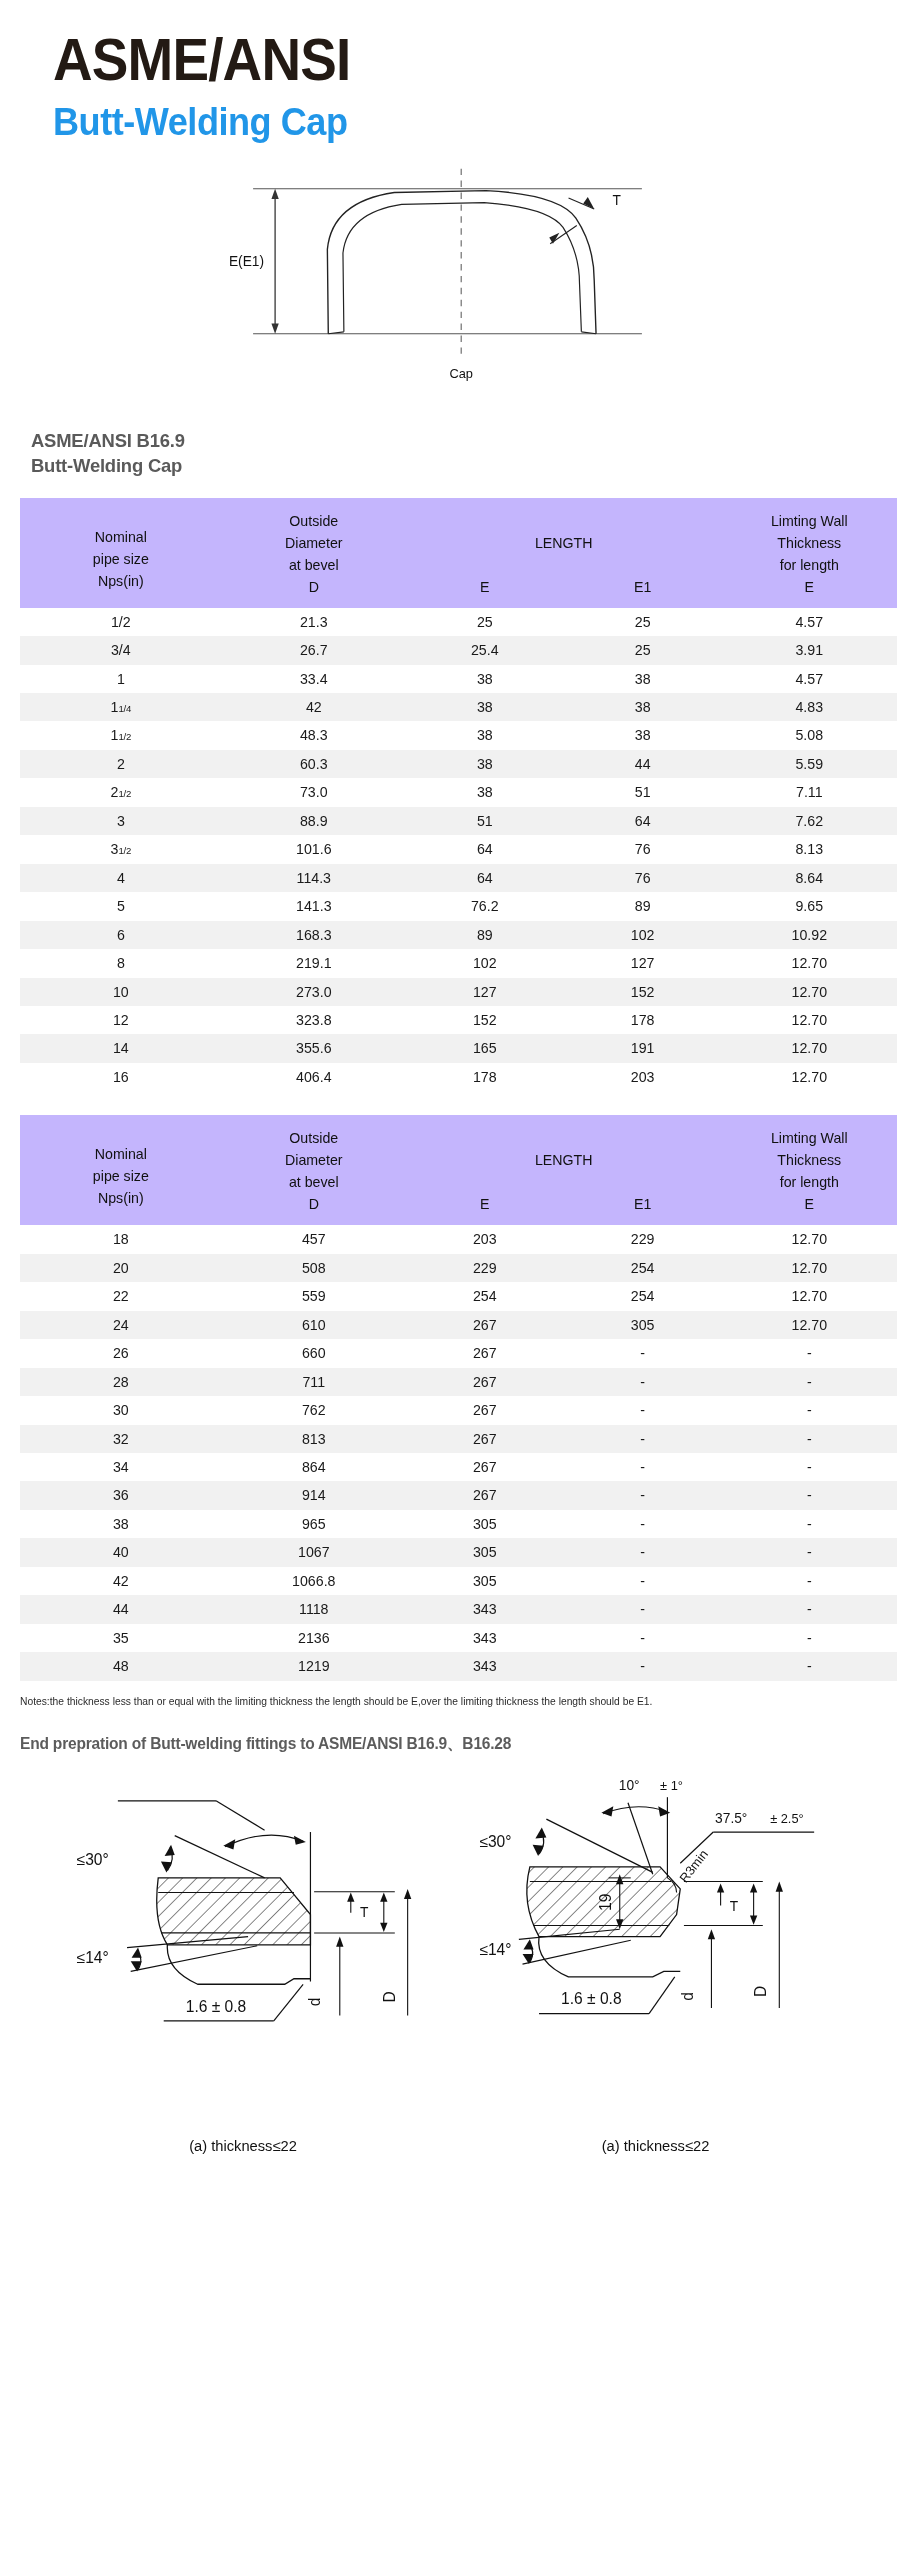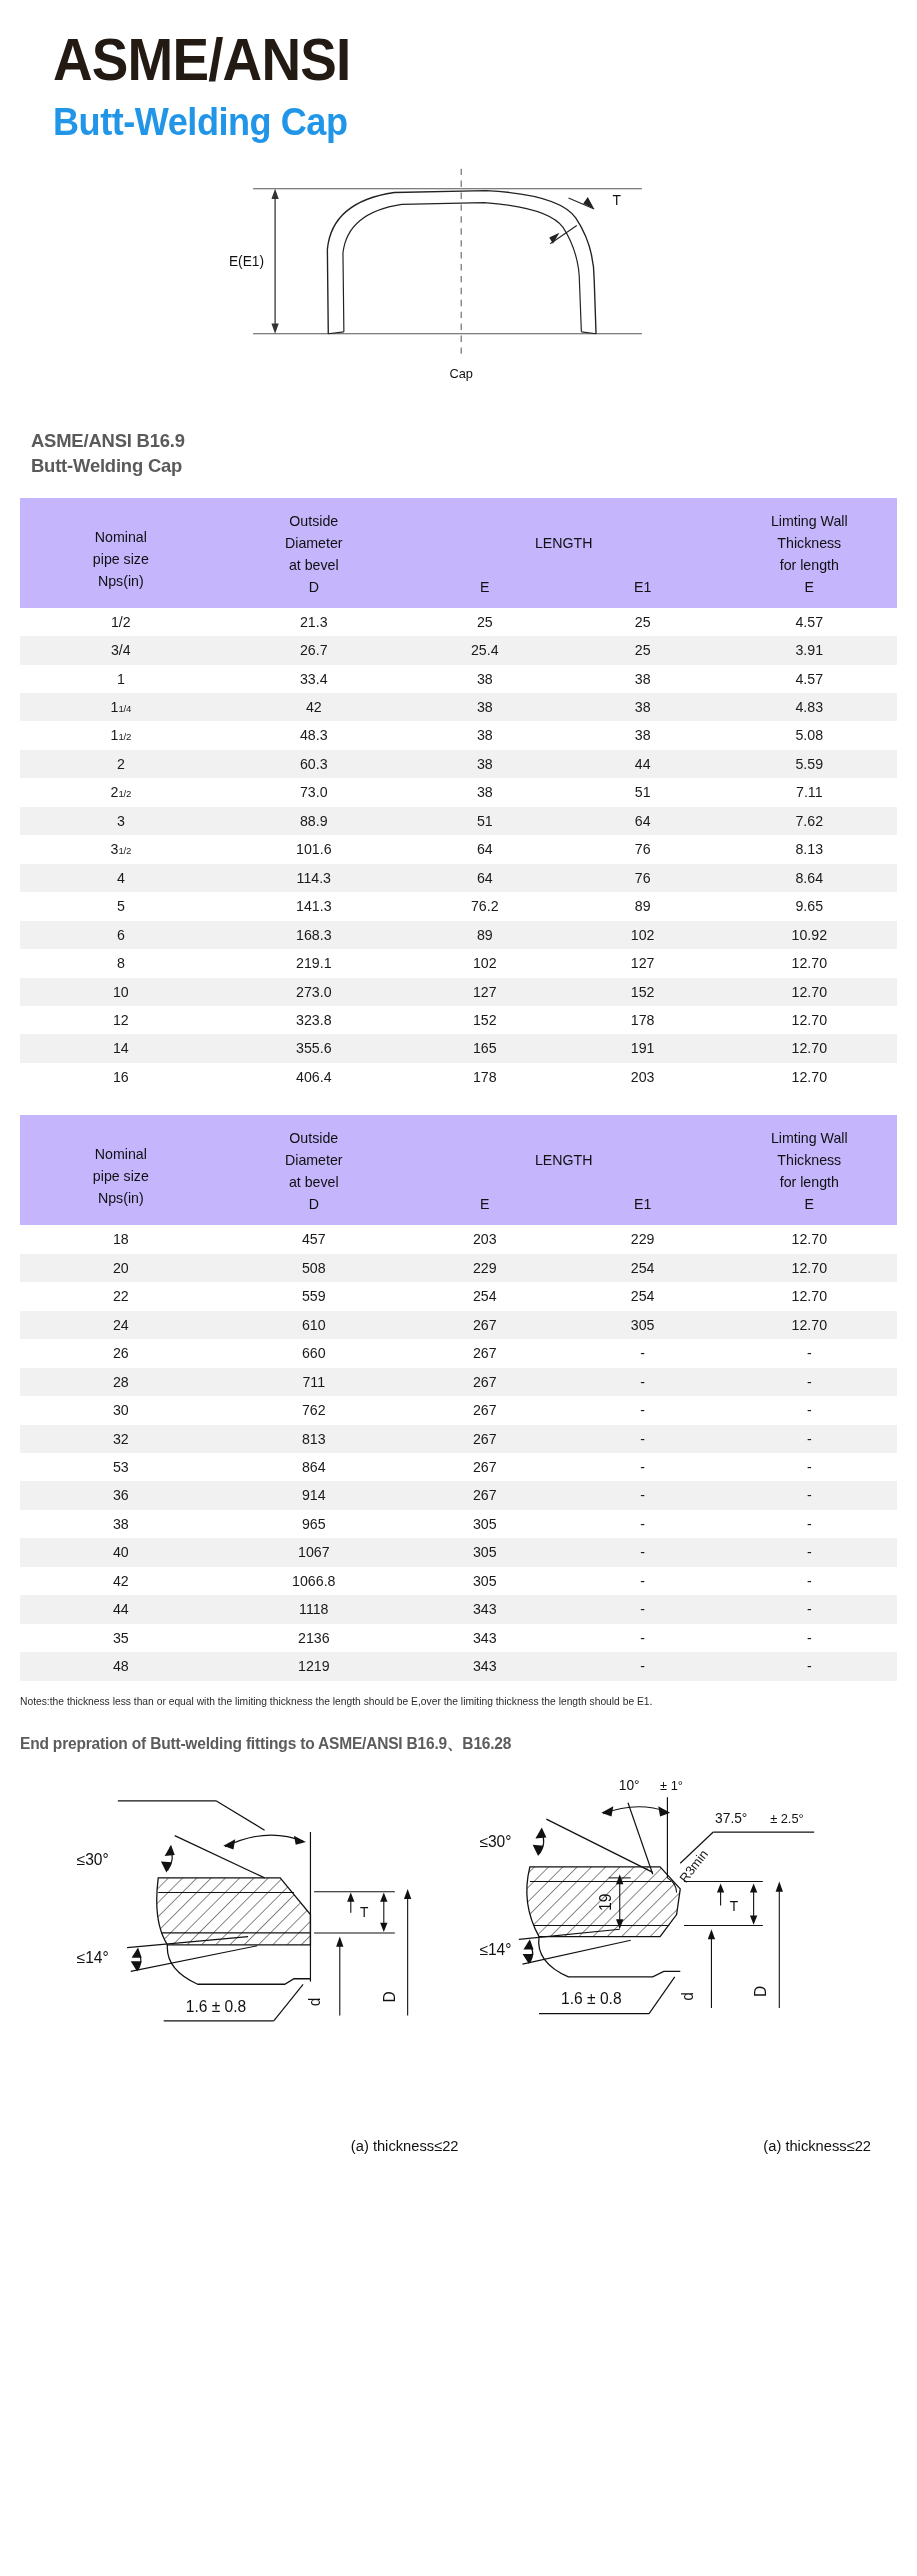--- a/index.html
+++ b/index.html
@@ -81,21 +81,21 @@
     letter-spacing:-0.2px;
     transform:scaleX(0.97); transform-origin:left center;
   }
 
   
   .bevel-figures { position:relative; width:917px; height:385px; margin-top:20px; }
   .bevel-col { position:absolute; top:0; width:431px; height:385px;text-decoration:underline; }
   .bevel-left { left:27.5px; }
   .bevel-right { left:440px; }
   .bevel-caption {
-    position:absolute; bottom:5.5px; width:100%; text-align:right;
+    position:absolute; bottom:5.5px; width:100%; text-align:center;
     font-size:14.7px; color:#111;
   }
   svg { display:block; }
   svg text { font-family:"Liberation Sans", sans-serif; fill:#111; }
 </style>
 </head>
 <body>
 
 <div class="page">
 
@@ -385,21 +385,21 @@
             <td>-</td>
           </tr>
           <tr>
             <td>32</td>
             <td>813</td>
             <td>267</td>
             <td>-</td>
             <td>-</td>
           </tr>
           <tr>
-            <td>53</td>
+            <td>34</td>
             <td>864</td>
             <td>267</td>
             <td>-</td>
             <td>-</td>
           </tr>
           <tr>
             <td>36</td>
             <td>914</td>
             <td>267</td>
             <td>-</td>

